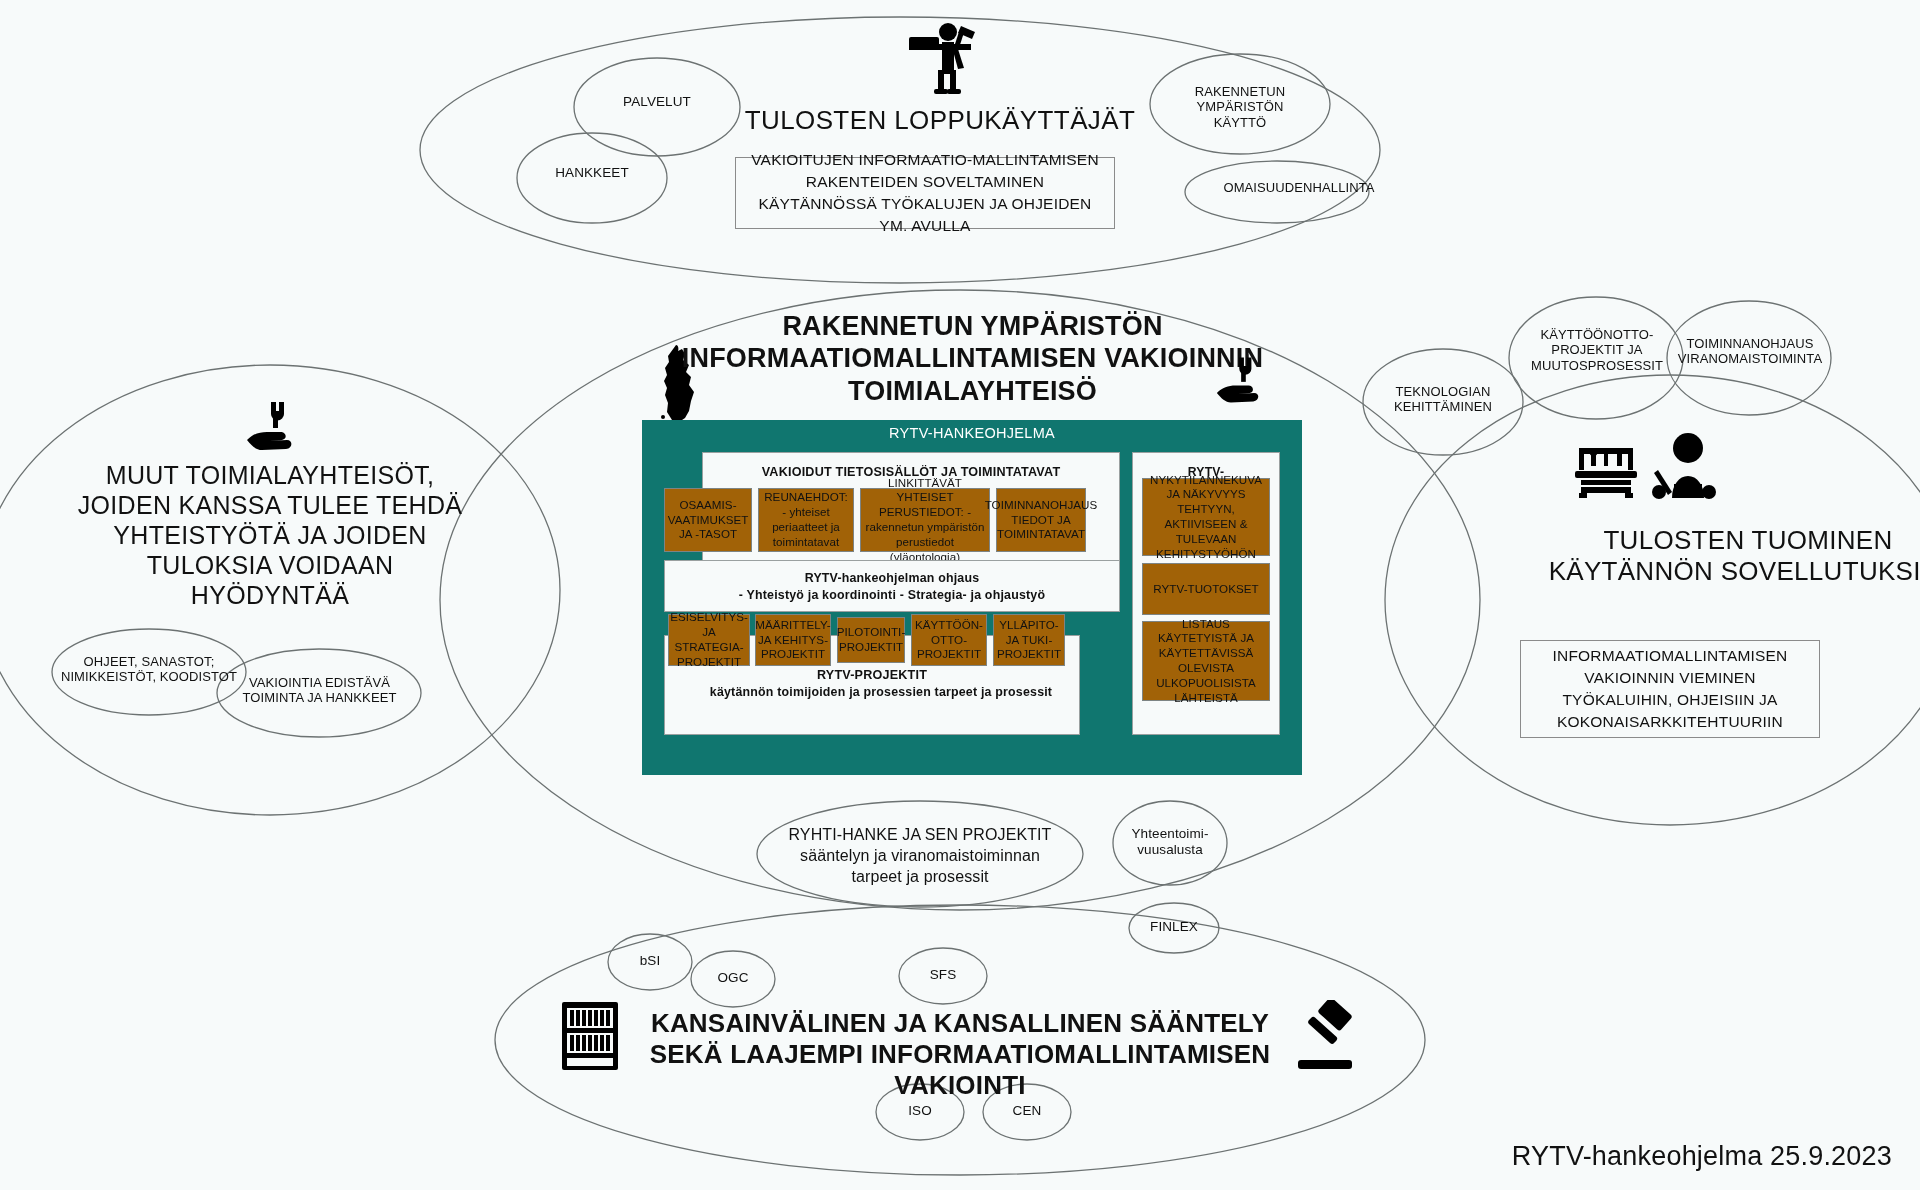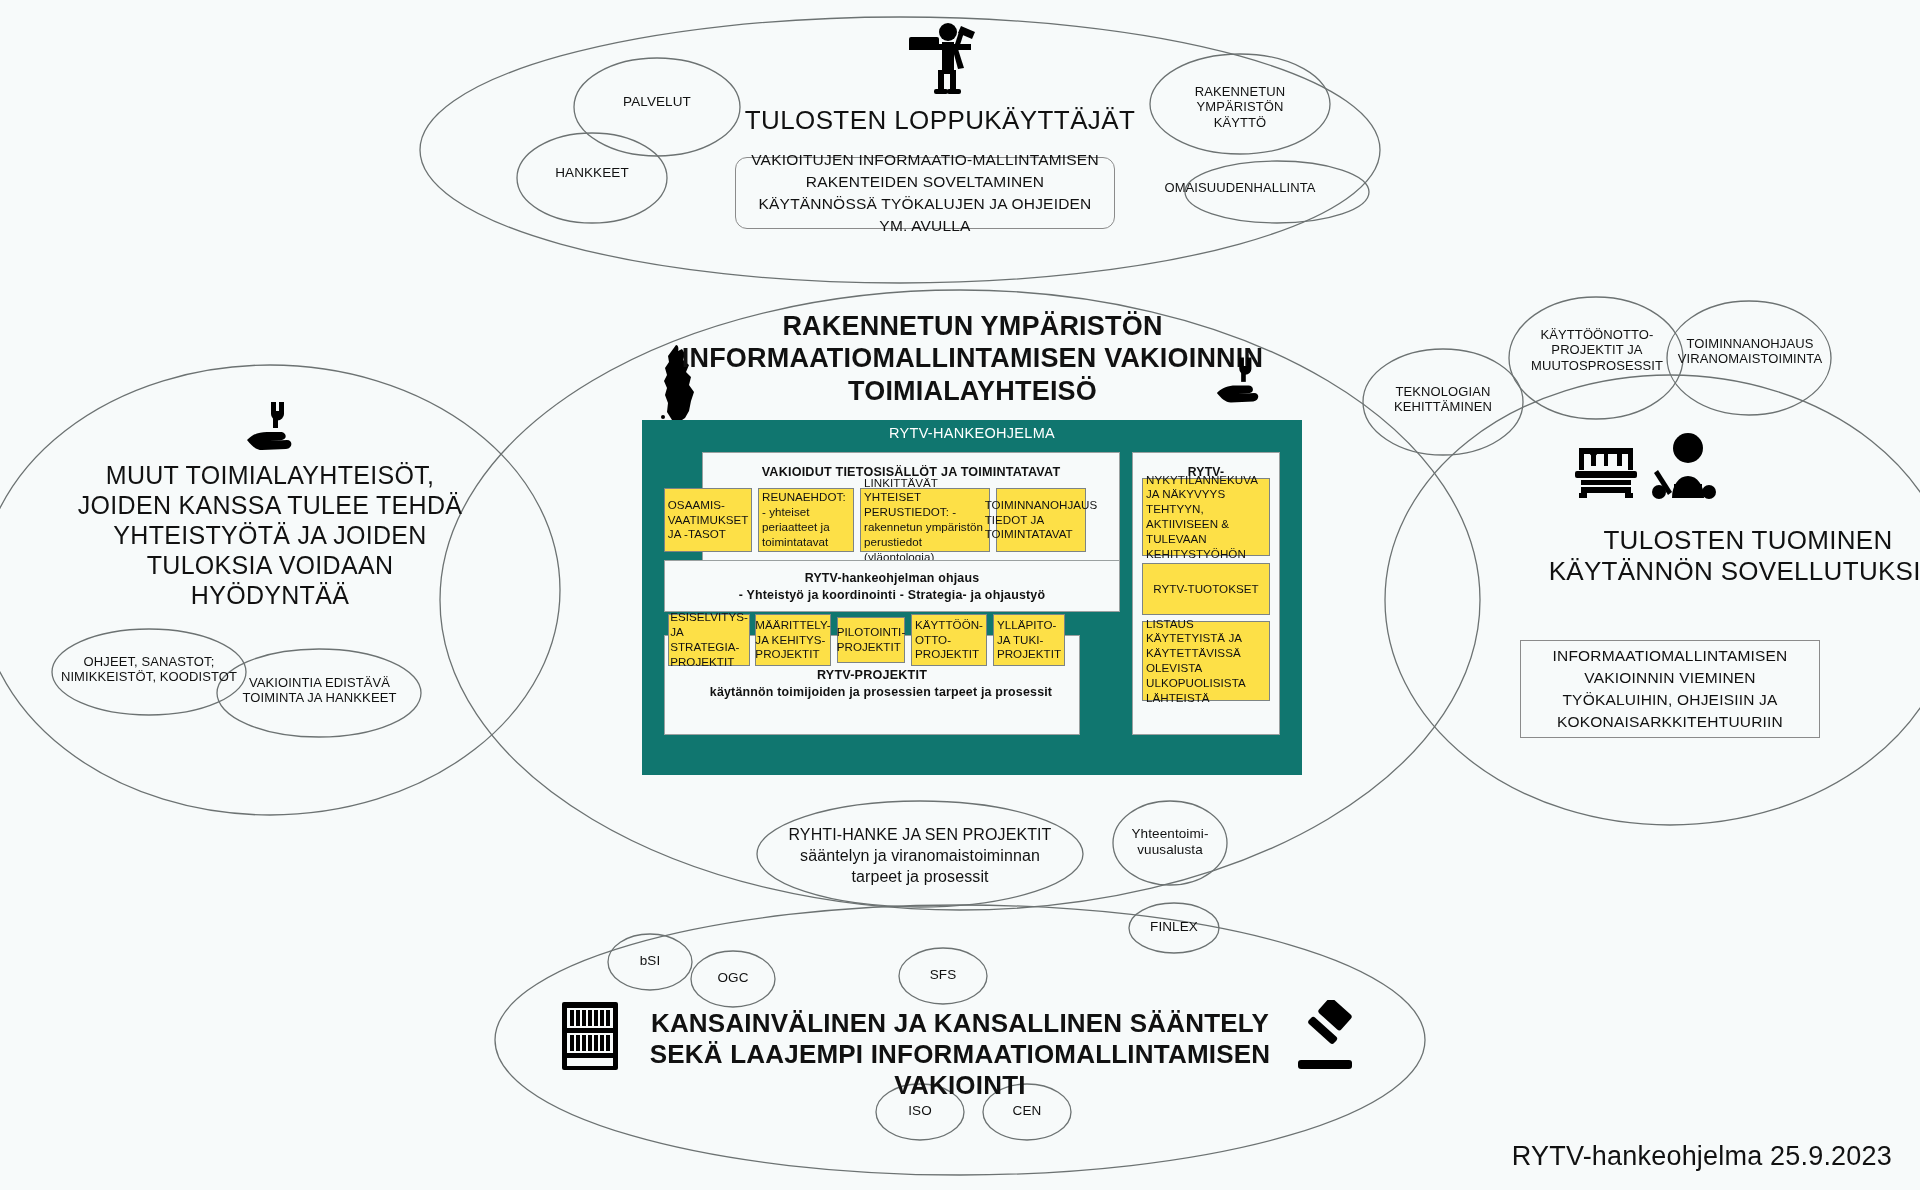--- a/index.html
+++ b/index.html
@@ -21,22 +21,22 @@
         display:flex;align-items:center;justify-content:center;text-align:center;
         line-height:1.42;font-size:15.5px;letter-spacing:.2px;box-sizing:border-box;}
 
   
   #teal{position:absolute;left:642px;top:420px;width:660px;height:355px;
         background:#10766f;box-sizing:border-box;}
   #teal-title{position:absolute;left:0;top:0;width:660px;height:25px;color:#fff;
         font-size:14.5px;display:flex;align-items:center;justify-content:center;
         letter-spacing:.3px;}
   .white-panel{position:absolute;background:#f7fafa;border:1px solid #9aa0a0;box-sizing:border-box;}
-  .sm-box{position:absolute;background:#fde047;border:1px solid #7d8484;box-sizing:border-box;
-        display:flex;align-items:center;justify-content:center;text-align:left;
+  .sm-box{position:absolute;background:#a16207;border:1px solid #7d8484;box-sizing:border-box;
+        display:flex;align-items:center;justify-content:center;text-align:center;
         font-size:11.6px;line-height:1.28;padding:2px 3px;letter-spacing:.05px;}
   .panel-head{position:absolute;width:100%;text-align:center;font-weight:700;
         font-size:12.6px;letter-spacing:.2px;}
   .panel-head.bold2{font-weight:700;font-size:12.4px;}
 
   .jl-head{position:absolute;width:100%;text-align:center;font-weight:700;font-size:12.2px;
         letter-spacing:.2px;}
 
   #footer-note{position:absolute;right:28px;bottom:18px;font-size:27px;letter-spacing:.2px;}
 
@@ -94,26 +94,26 @@
         <rect x="55" y="50" width="6" height="22"></rect>
         <rect x="39" y="69" width="14" height="5" rx="2"></rect>
         <rect x="52" y="69" width="14" height="5" rx="2"></rect>
         <path d="M62 26 l7 22 -6 1 -6 -22z"></path>
         <path d="M66 6 l14 6 -3 7 -14 -6z"></path>
         <rect x="64" y="10" width="5" height="22" transform="rotate(18 66 12)"></rect>
       </g>
     </svg>
   </div>
   <div class="sec-title t1" style="left:660px;top:105px;width:560px;">TULOSTEN LOPPUKÄYTTÄJÄT</div>
-  <div class="outline-box" style="left:735px;top:157px;width:380px;height:72px;padding:0 12px;border-radius:12px;">VAKIOITUJEN INFORMAATIO-MALLINTAMISEN RAKENTEIDEN SOVELTAMINEN KÄYTÄNNÖSSÄ TYÖKALUJEN JA OHJEIDEN YM. AVULLA</div>
+  <div class="outline-box" style="left:735px;top:157px;width:380px;height:72px;padding:0 12px;">VAKIOITUJEN INFORMAATIO-MALLINTAMISEN RAKENTEIDEN SOVELTAMINEN KÄYTÄNNÖSSÄ TYÖKALUJEN JA OHJEIDEN YM. AVULLA</div>
 
   <div class="bubble-label" style="left:597px;top:94px;width:120px;font-size:13.5px;">PALVELUT</div>
   <div class="bubble-label" style="left:532px;top:165px;width:120px;font-size:13.5px;">HANKKEET</div>
   <div class="bubble-label" style="left:1175px;top:84px;width:130px;font-size:13px;">RAKENNETUN YMPÄRISTÖN KÄYTTÖ</div>
-  <div class="bubble-label" style="left:1160px;top:180px;width:160px;font-size:13px;">OMAISUUDENHALLINTA</div>
+  <div class="bubble-label" style="left:1219px;top:180px;width:160px;font-size:13px;">OMAISUUDENHALLINTA</div>
 
   <div class="icon" style="left:245px;top:400px;width:60px;height:52px;">
     <svg viewBox="0 0 60 52" width="60" height="52" aria-hidden="true">
       <g fill="#000">
         <path d="M26 2h5v9h3V2h5v12a6.5 6.5 0 0 1-13 0z"></path>
         <rect x="28" y="18" width="5" height="10"></rect>
         <path d="M2 40c6-6 12-8 20-8h14c5 0 7 7 1 8l-13 1 18-1c6 0 6 8-1 9l-24 1c-6 0-10-4-15-10z"></path>
       </g>
     </svg>
   </div>

